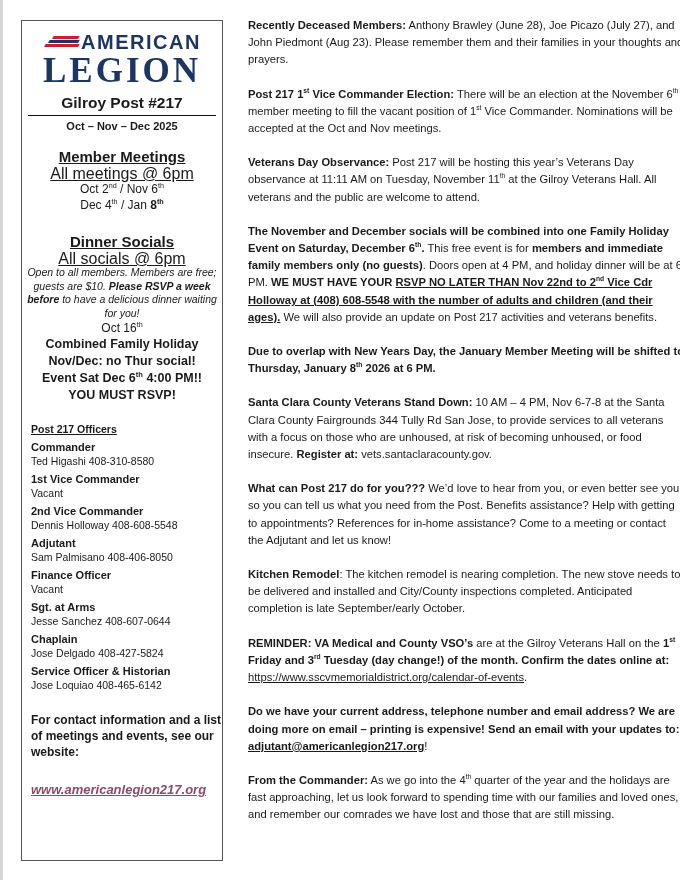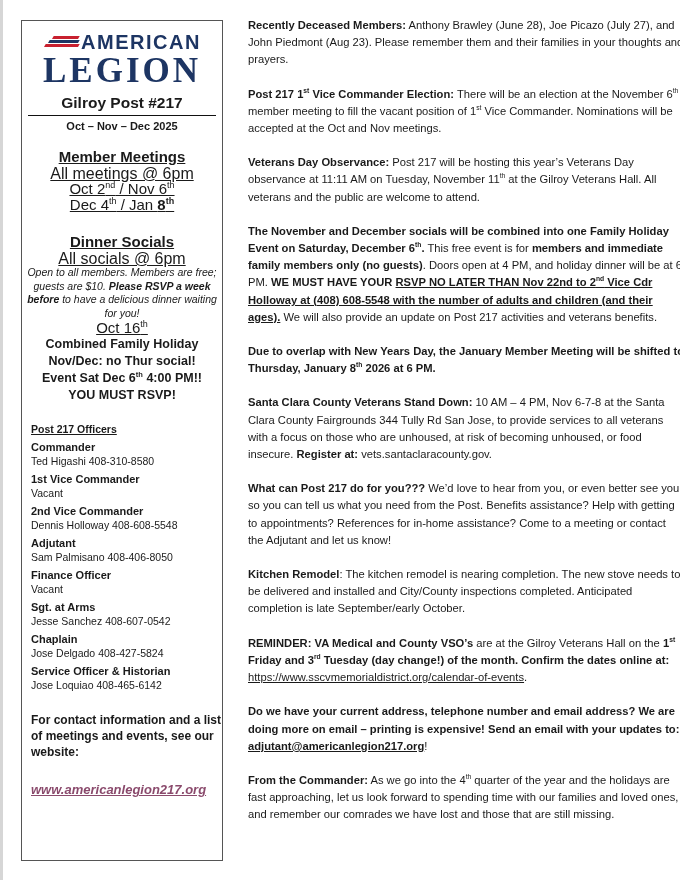--- a/index.html
+++ b/index.html
@@ -19,21 +19,21 @@
   .stripes .s1 { top:1px; left:10px; width:26px; background:#c8202f; }
   .stripes .s2 { top:5px; left:6px; width:30px; background:#1d3563; }
   .stripes .s3 { top:9px; left:2px; width:34px; background:#c8202f; }
   .american { font-size:20px; font-weight:bold; color:#1d3563; letter-spacing:1.5px; line-height:22px; }
   .legion { font-size:35px; font-weight:bold; color:#1d3563; letter-spacing:3px; line-height:36px; margin-top:0px;font-family:Liberation Serif, serif; }
   .post-title { font-size:15.5px; font-weight:bold; line-height:20px; }
   .rule { height:0; border-top:1.6px solid #111; margin:2px 6px 0 6px; }
   .quarter { font-size:11px; font-weight:bold; margin-top:3px; line-height:14px; }
   .sec-head { font-size:15px; font-weight:bold; text-decoration:underline; line-height:18px; }
   .line { font-size:16px; line-height:15px;text-decoration:underline; }
-  .bigline { font-size:15px; line-height:16px;text-decoration:underline; }
+  .bigline { font-size:12px; line-height:16px; }
   .ital { font-size:10.5px; font-style:italic; line-height:13.5px; padding:0 2px; }
   .boldbig { font-size:12.5px; font-weight:bold; line-height:17px; }
   sup { font-size:0.6em; line-height:0; vertical-align:super; }
   .officers { text-align:left; padding-left:9px; margin-top:18px; }
   .off-head { font-size:10.5px; font-weight:bold; text-decoration:underline; line-height:14px; margin-bottom:4px; }
   .off-title { font-size:11px; font-weight:bold; line-height:14px; margin-top:4px; }
   .off-name { font-size:10.5px; line-height:14px; }
   .contact { text-align:left; padding-left:9px; margin-top:20px; font-size:12px; font-weight:bold; line-height:16px; }
   .website { text-align:left; padding-left:9px; margin-top:22px; font-size:13px; font-weight:bold; font-style:italic; text-decoration:underline; color:#8a4a6c; }
   .main { position:absolute; left:248px; top:17px; width:436px; font-size:11.2px; line-height:17.2px; color:#1a1a1a; }
@@ -97,21 +97,21 @@
     <div>
         <div class="off-title">Adjutant</div>
         <div class="off-name">Sam Palmisano 408-406-8050</div>
       </div>
     <div>
         <div class="off-title">Finance Officer</div>
         <div class="off-name">Vacant</div>
       </div>
     <div>
         <div class="off-title">Sgt. at Arms</div>
-        <div class="off-name">Jesse Sanchez 408-607-0542</div>
+        <div class="off-name">Jesse Sanchez 408-607-0644</div>
       </div>
     <div>
         <div class="off-title">Chaplain</div>
         <div class="off-name">Jose Delgado 408-427-5824</div>
       </div>
     <div>
         <div class="off-title">Service Officer &amp; Historian</div>
         <div class="off-name">Jose Loquiao 408-465-6142</div>
       </div>
   </div>

